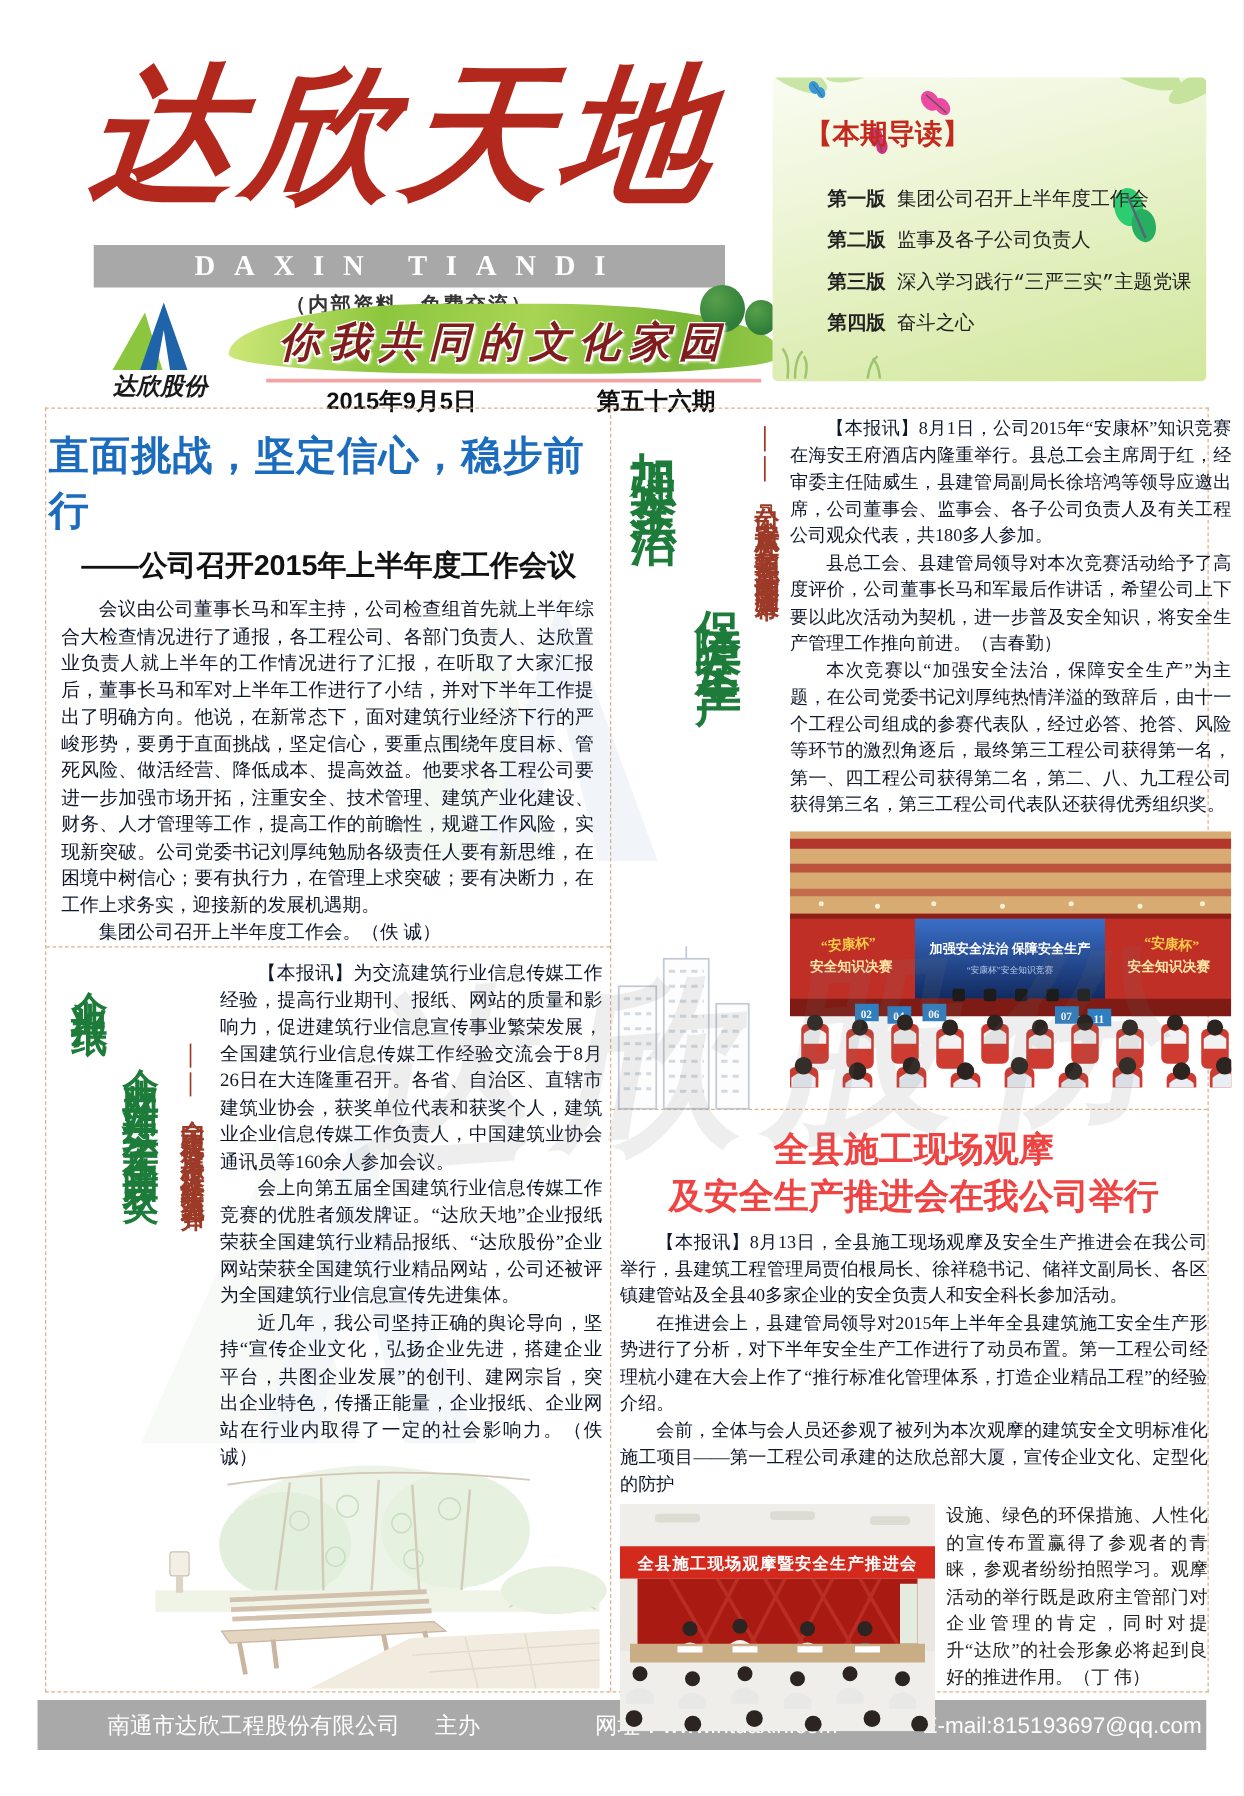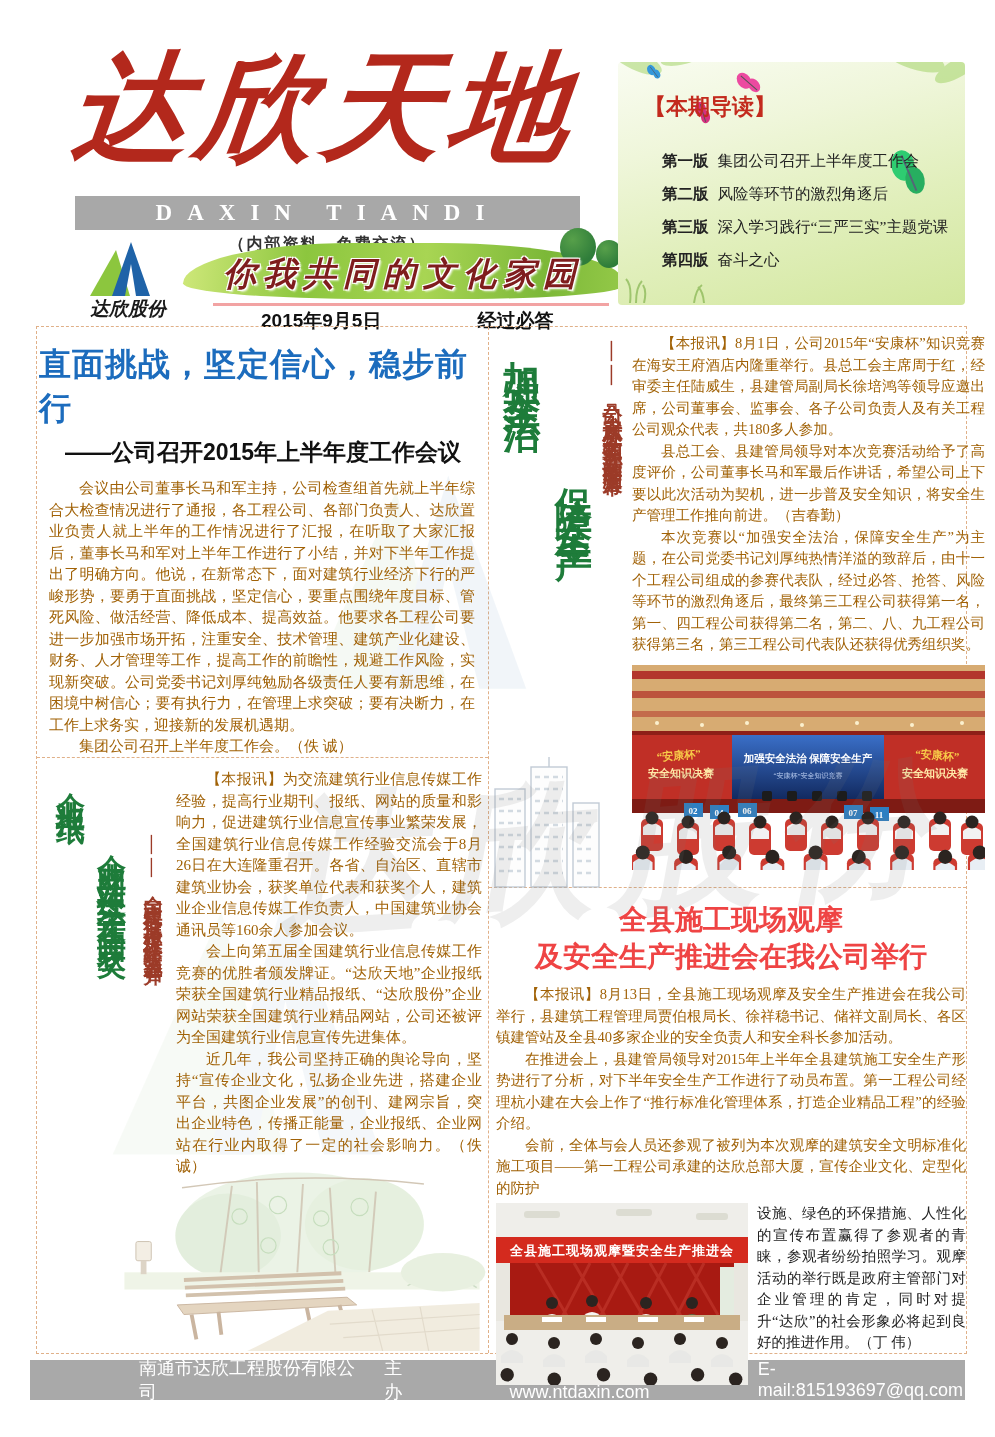--- a/index.html
+++ b/index.html
@@ -27,42 +27,42 @@
   .pink-line{left:213px;top:303px;width:396px;height:3px;background:#f2a3a3;}
   .date-row{left:213px;top:308px;width:396px;display:flex;font-family:"Liberation Sans",sans-serif;
             font-size:19px;font-weight:bold;color:#111;}
   .date-row .d1{margin-left:48px;} .date-row .d2{margin-left:96px;}
   
   .guide{left:618px;top:62px;width:347px;height:243px;border-radius:4px;overflow:hidden;
          background:linear-gradient(165deg,#f9fcf1 0%,#eff6da 30%,#e1efbc 62%,#d2e79d 100%);}
   .guide-leaves{position:absolute;left:0;top:-6px;width:347px;height:60px;}
   .guide-header{position:absolute;left:26px;top:30px;color:#c32a1d;font-size:22px;font-weight:bold;
                 font-family:"Liberation Sans",sans-serif;}
-  .guide-items{position:absolute;left:44px;top:76px;font-family:Liberation Serif, serif;}
+  .guide-items{position:absolute;left:44px;top:76px;font-family:Liberation Mono, monospace;}
   .guide-item{margin-top:12px;font-size:15.5px;color:#222;white-space:nowrap;line-height:21px;}
   .guide-item b{margin-right:9px;}
   .bf{position:absolute;}
   .grassblades{position:absolute;left:6px;bottom:2px;width:90px;height:30px;opacity:.6;}
   
   .frame{left:36px;top:326px;width:929px;height:1026px;border:1px dashed #e0b088;}
   .vline{position:absolute;left:451px;top:0;width:0;height:1026px;border-left:1px dashed #e0b088;}
   .hline1{position:absolute;left:0;top:430px;width:451px;border-top:1px dashed #e0b088;}
   .hline2{position:absolute;left:452px;top:560px;width:477px;border-top:1px dashed #e0b088;}
   
   .wm-a{position:absolute;opacity:.09;z-index:0;}
   .wm-text{position:absolute;left:235px;top:420px;z-index:5;font-size:150px;font-weight:bold;font-style:italic;
            color:#777;opacity:.12;letter-spacing:18px;transform:rotate(-4deg);white-space:nowrap;pointer-events:none;}
   .bldg{position:absolute;left:452px;top:428px;width:122px;height:142px;opacity:.8;z-index:1;}
   
   .a1{position:absolute;left:2px;top:4px;width:448px;z-index:2;}
   .a1-title{text-align:left;color:#1c6cbd;font-size:32px;font-weight:bold;letter-spacing:1px;
             font-family:"Liberation Sans",sans-serif;margin-top:12px;}
   .a1-sub{text-align:center;font-size:23px;font-weight:bold;font-family:"Liberation Sans",sans-serif;
           margin-top:6px;color:#111;}
-  .body-text{font-size:15px;line-height:21.5px;text-align:justify;color:#a16207;}
+  .body-text{font-size:15px;line-height:21.5px;text-align:justify;color:#0f172a;}
   .body-text p{margin:0;text-indent:2em;}
   .a1-body{margin:10px 12px 0 10px;}
   
   .a2{position:absolute;left:459px;top:4px;width:470px;z-index:2;display:flex;}
   .vcol{writing-mode:vertical-rl;}
   .vt-green2{color:#1e7c3a;font-weight:bold;font-size:37px;letter-spacing:11px;display:flex;}
   .vt-green2 .c1{writing-mode:vertical-rl;}
   .vt-green2 .c2{writing-mode:vertical-rl;margin-top:128px;margin-left:2px;}
   .vt-red2{writing-mode:vertical-rl;color:#9c3b28;font-weight:bold;font-size:20px;letter-spacing:4px;
            margin:10px 2px 0 2px;}
@@ -81,21 +81,21 @@
   .a4{position:absolute;left:459px;top:566px;width:470px;z-index:2;}
   .a4-title{text-align:center;color:#ef4444;font-size:28px;font-weight:bold;line-height:37px;
             font-family:"Liberation Sans",sans-serif;margin-top:8px;}
   .a4-body{margin-top:9px;font-size:14.5px;line-height:21.5px;}
   .a4-wrap{display:flex;margin-top:4px;}
   .photo2{width:252px;height:182px;flex:0 0 auto;display:block;}
   .a4-side{margin-left:9px;font-size:14.5px;line-height:21.5px;text-align:justify;}
   
   .footer{left:30px;top:1360px;width:935px;height:40px;background:#a9a9a9;display:flex;align-items:center;
           color:#fff;font-family:"Liberation Sans",sans-serif;font-size:18px;}
-  .footer .f1{margin-left:109px;} .footer .f2{margin-left:28px;}
+  .footer .f1{margin-left:56px;} .footer .f2{margin-left:28px;}
   .footer .f3{margin-left:92px;} .footer .f4{margin-left:68px;}
 </style>
 </head>
 <body>
 
 <div class="page">
 
   <div class="abs calli">达欣天地</div>
   <div class="abs latin-bar">DAXIN TIANDI</div>
   <div class="abs note">（内部资料　免费交流）</div>
@@ -106,21 +106,21 @@
   </svg>
   <div class="abs logo-label">达欣股份</div>
 
   <div class="abs slogan-band"></div>
   <div class="abs tree tree1"></div>
   <div class="abs tree tree2"></div>
   <div class="abs slogan-text">你我共同的文化家园</div>
   <div class="abs pink-line"></div>
   <div class="abs date-row">
     <span class="d1">2015年9月5日</span>
-    <span class="d2">经过必答</span>
+    <span class="d2">第五十六期</span>
   </div>
 
   <div class="abs guide">
     <svg class="guide-leaves" viewBox="0 0 347 60">
       <g fill="#9ccf5f" opacity=".5">
         <ellipse cx="18" cy="4" rx="28" ry="10" transform="rotate(25 18 4)"></ellipse>
         <ellipse cx="66" cy="0" rx="24" ry="8" transform="rotate(-15 66 0)"></ellipse>
         <ellipse cx="296" cy="2" rx="32" ry="11" transform="rotate(18 296 2)"></ellipse>
         <ellipse cx="340" cy="12" rx="26" ry="9" transform="rotate(-30 340 12)"></ellipse>
       </g>
@@ -155,21 +155,21 @@
     </svg>
     <svg class="grassblades" viewBox="0 0 90 30">
       <path d="M6,30 q2,-18 -4,-24 M12,30 q0,-16 6,-22 M20,30 q3,-12 -1,-18 M70,30 q2,-14 8,-18 M80,30 q-1,-12 -6,-16" stroke="#76ab3f" stroke-width="2" fill="none"></path>
     </svg>
     <div class="guide-header">【本期导读】</div>
     <div class="guide-items">
       <div class="guide-item">
         <b>第一版</b><span>集团公司召开上半年度工作会</span>
       </div>
       <div class="guide-item">
-        <b>第二版</b><span>风险等环节的激烈角逐后</span>
+        <b>第二版</b><span>监事及各子公司负责人</span>
       </div>
       <div class="guide-item">
         <b>第三版</b><span>深入学习践行“三严三实”主题党课</span>
       </div>
       <div class="guide-item">
         <b>第四版</b><span>奋斗之心</span>
       </div>
     </div>
   </div>
 

